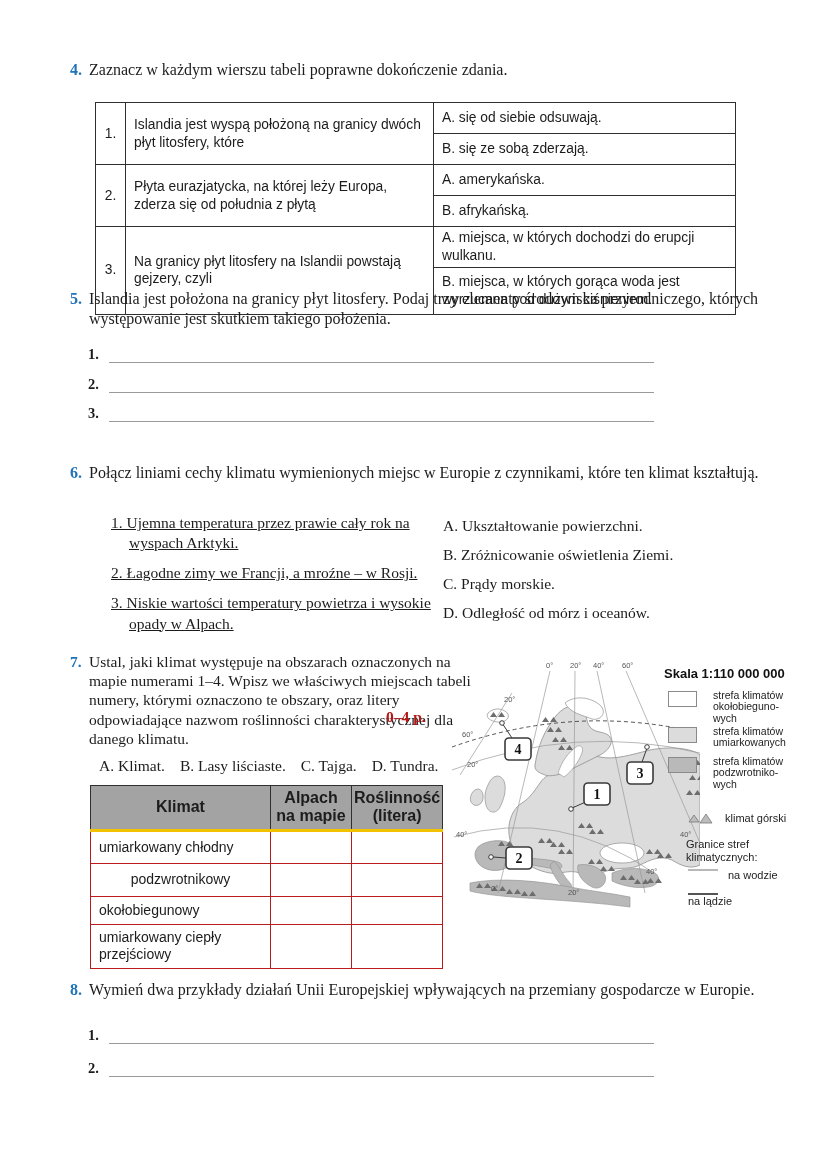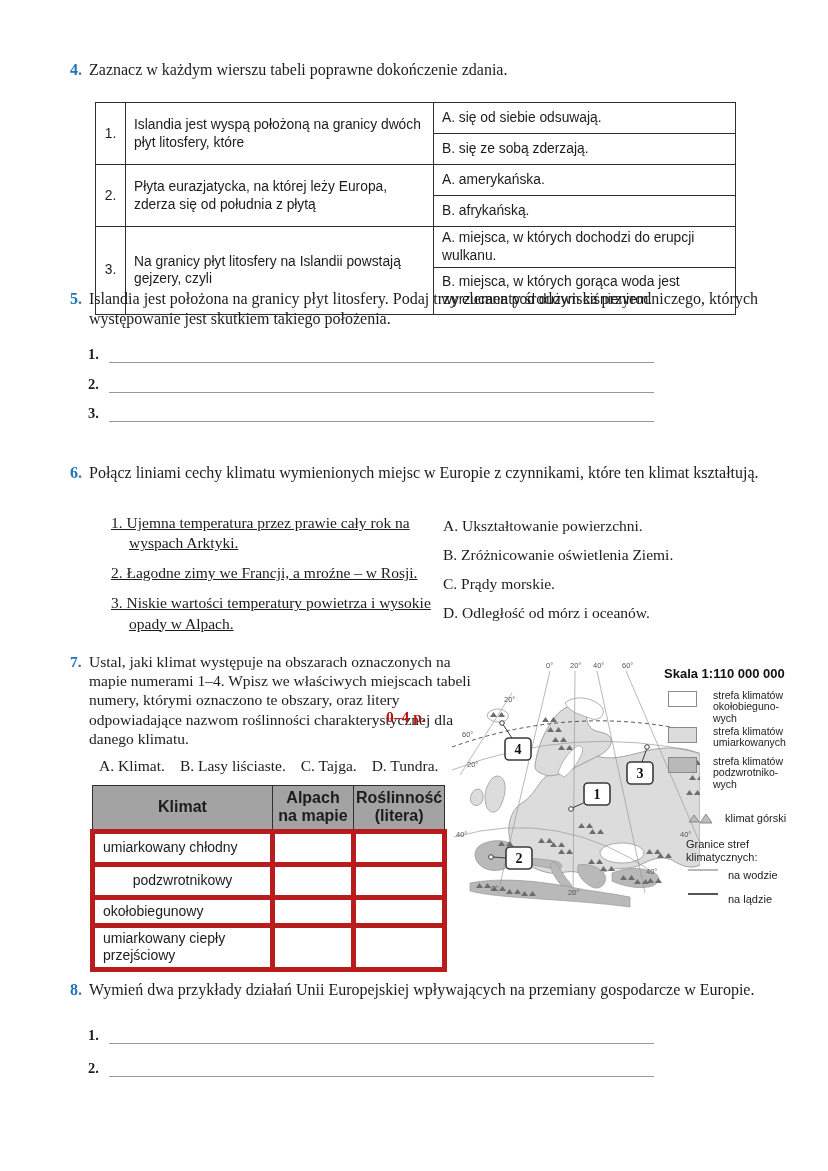--- a/index.html
+++ b/index.html
@@ -23,21 +23,21 @@
   .q6-item{margin-bottom:10px;padding-left:18px;text-indent:-18px;}
   .q6-ritem{margin-bottom:9px;}
   
   .points{position:absolute;color:#b51717;font-weight:bold;font-size:15.5px;}
   .q7-options{position:absolute;font-size:15.5px;white-space:nowrap;}
   .q7-options span{margin-right:15px;}
   .q7-table{position:absolute;left:90px;top:785px;border-collapse:collapse;table-layout:fixed;
             font-family:"Liberation Sans", sans-serif;font-size:14px;}
   .q7-table th{background:#a3a3a3;border:1px solid #2f2f2f;border-bottom:3px solid #f2c200;
                font-size:16px;font-weight:bold;line-height:1.15;padding:3px 2px;text-align:center;vertical-align:middle;height:34px;}
-  .q7-table td{border:5px solid #b91c1c;padding:2px 8px;vertical-align:middle;line-height:1.2;}
+  .q7-table td{border:1px solid #b91c1c;padding:2px 8px;vertical-align:middle;line-height:1.2;}
   
   .map-svg{position:absolute;left:450px;top:655px;}
   .legend-scale{position:absolute;left:664px;top:666px;font-family:"Liberation Sans", sans-serif;
                 font-weight:bold;font-size:13px;color:#111;}
   .lz{position:absolute;display:flex;gap:16px;font-family:"Liberation Sans", sans-serif;}
   .swatch{display:inline-block;width:27px;height:14px;border:1px solid #8a8a8a;margin-top:1px;flex:0 0 auto;}
   .lz-text{font-size:10.5px;line-height:1.08;color:#222;}
   .lg-item{position:absolute;display:flex;align-items:flex-start;font-family:"Liberation Sans", sans-serif;font-size:11px;color:#222;}
   .lg-title{position:absolute;font-family:"Liberation Sans", sans-serif;font-size:11px;line-height:1.2;color:#222;}
   .sample{display:inline-block;width:30px;margin-right:10px;}
@@ -313,21 +313,21 @@
   </div>
 
   <div class="lg-title" style="left:686px;top:838px;">
     <span style="display:block">Granice stref</span>
     <span style="display:block">klimatycznych:</span>
   </div>
   <div class="lg-item" style="left:688px;top:869px;">
     <span class="sample water"></span>
     <span>na wodzie</span>
   </div>
-  <div class="lg-item" style="left:688px;top:893px;">
+  <div class="lg-item" style="left:688px;top:893px;flex-direction:column;">
     <span class="sample land"></span>
     <span>na lądzie</span>
   </div>
 
   <div class="qhead" style="left:70px;top:980px;width:730px;">
     <span class="qnum">8.</span>
     <span>Wymień dwa przykłady działań Unii Europejskiej wpływających na przemiany gospodarcze w Europie.</span>
   </div>
   <div class="blank" style="left:88px;top:1026px;">
     <span class="blank-num">1.</span><span class="blank-line"></span>

